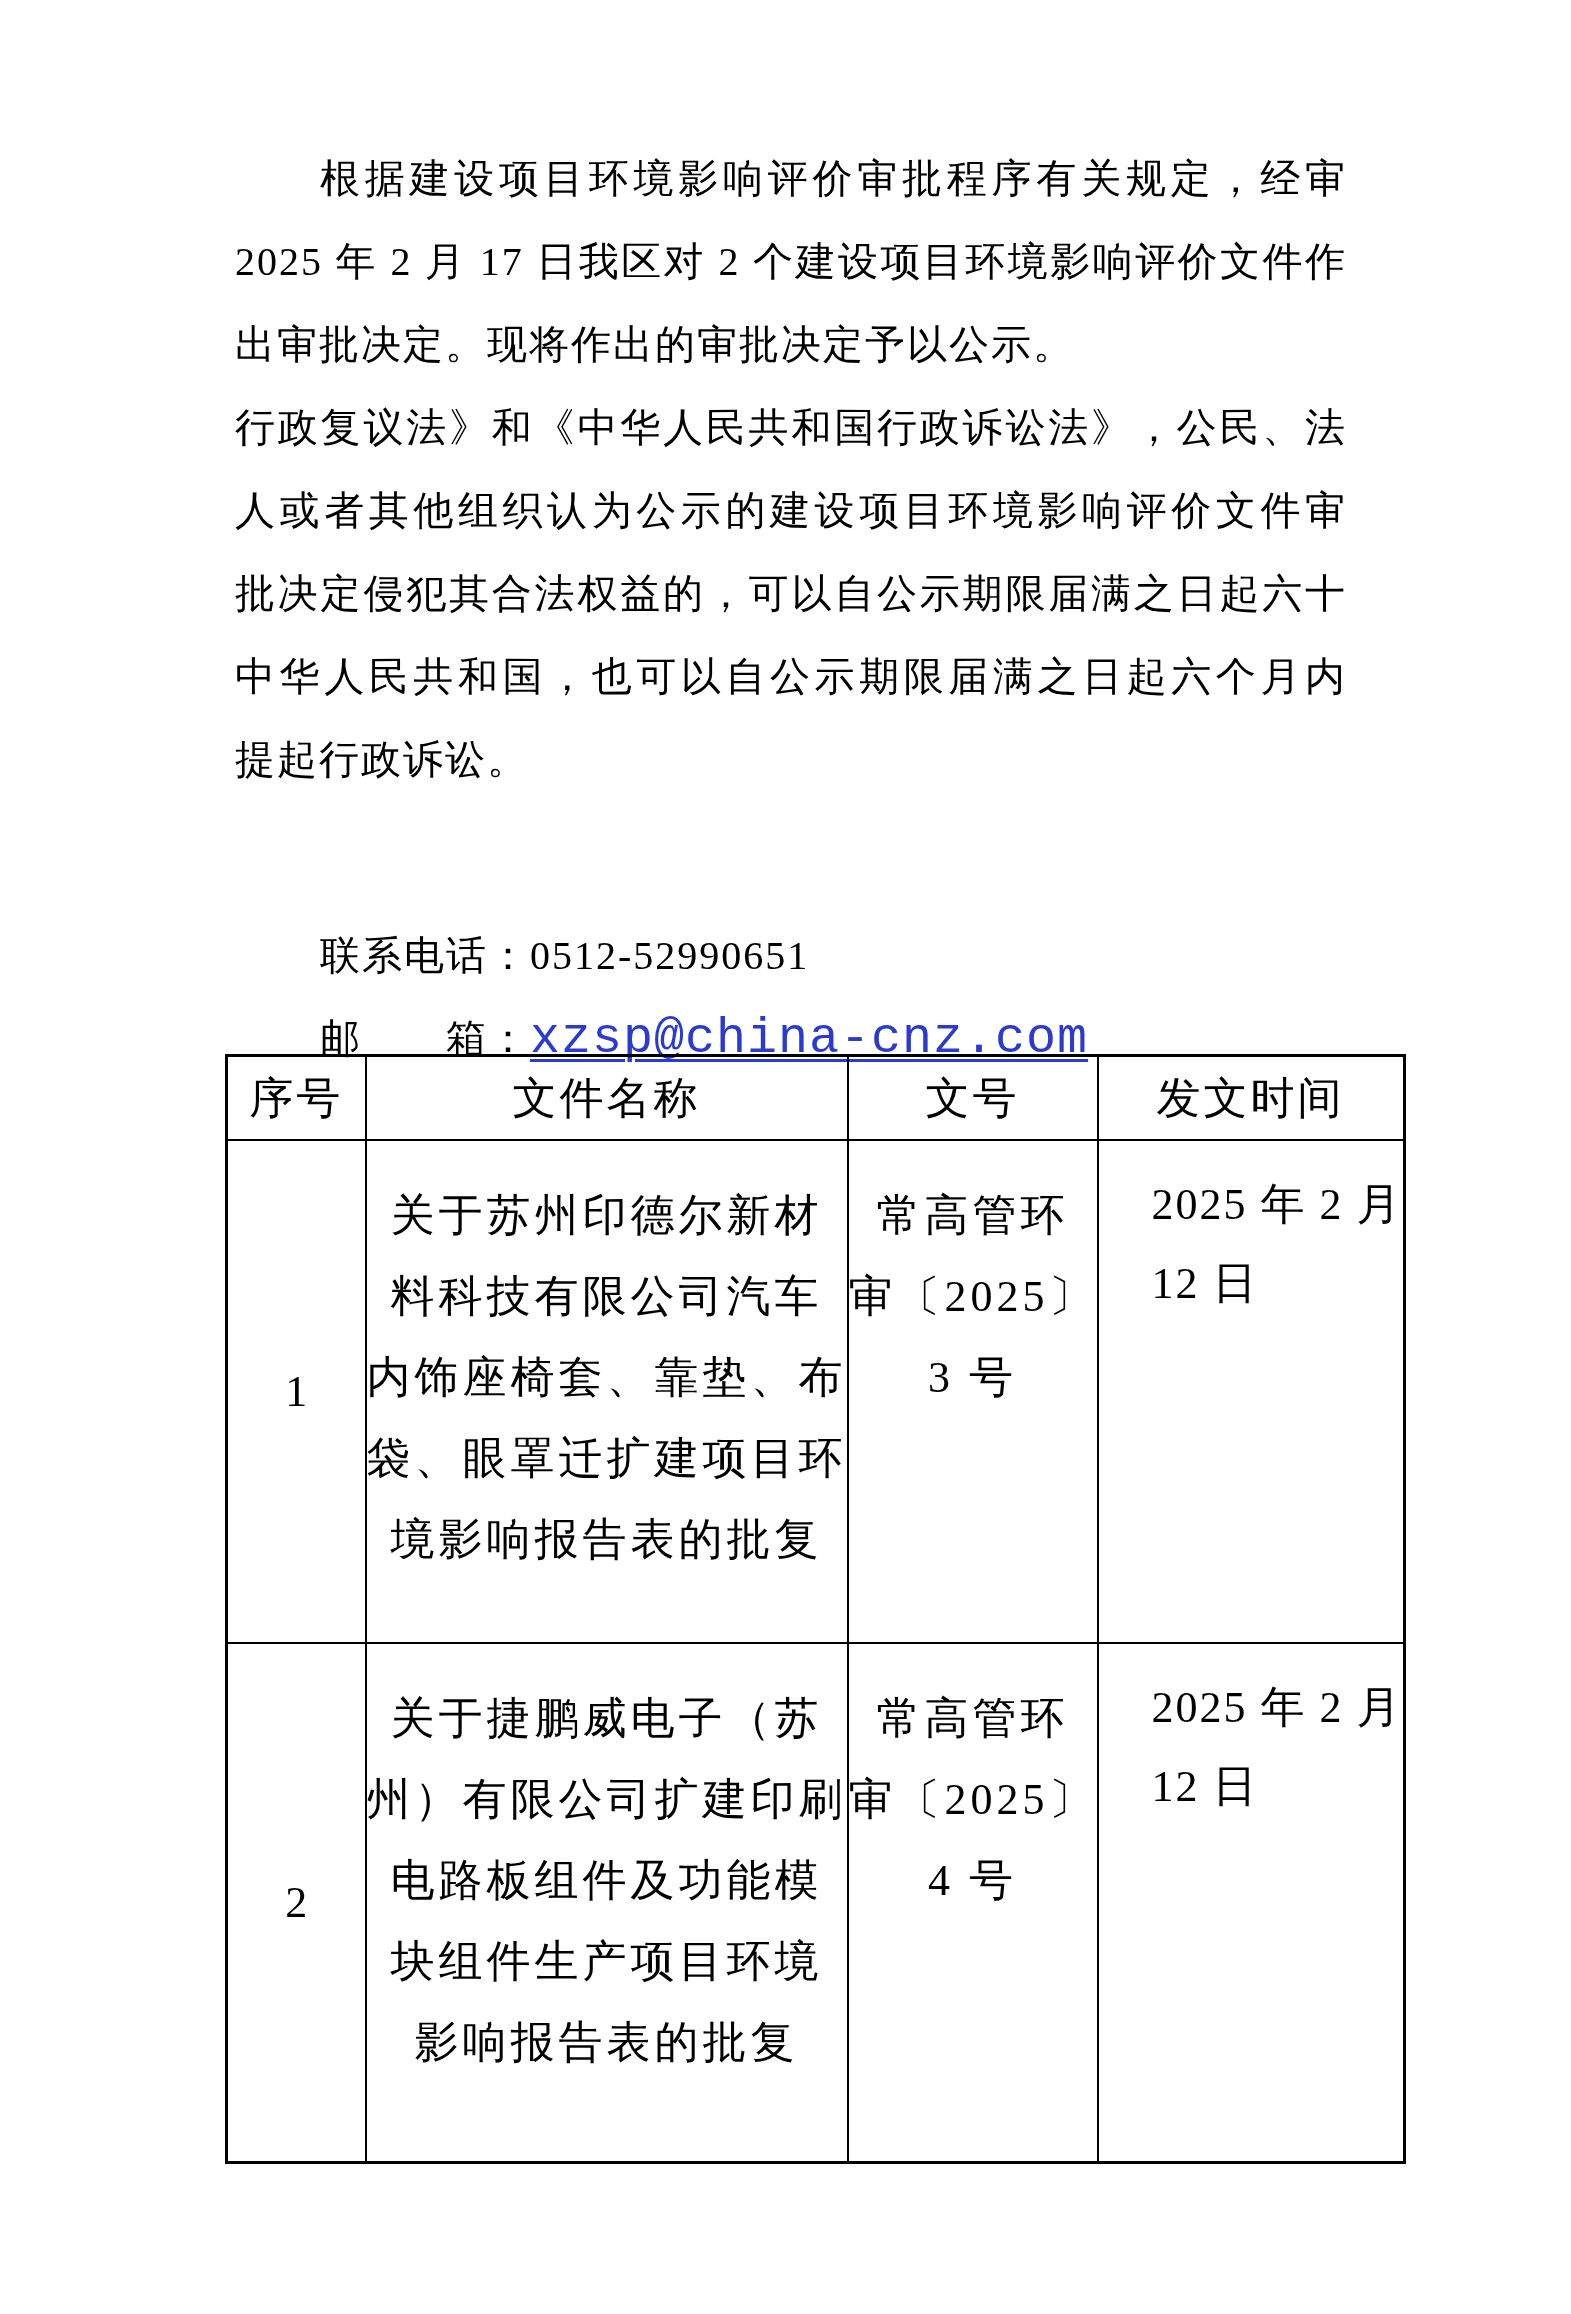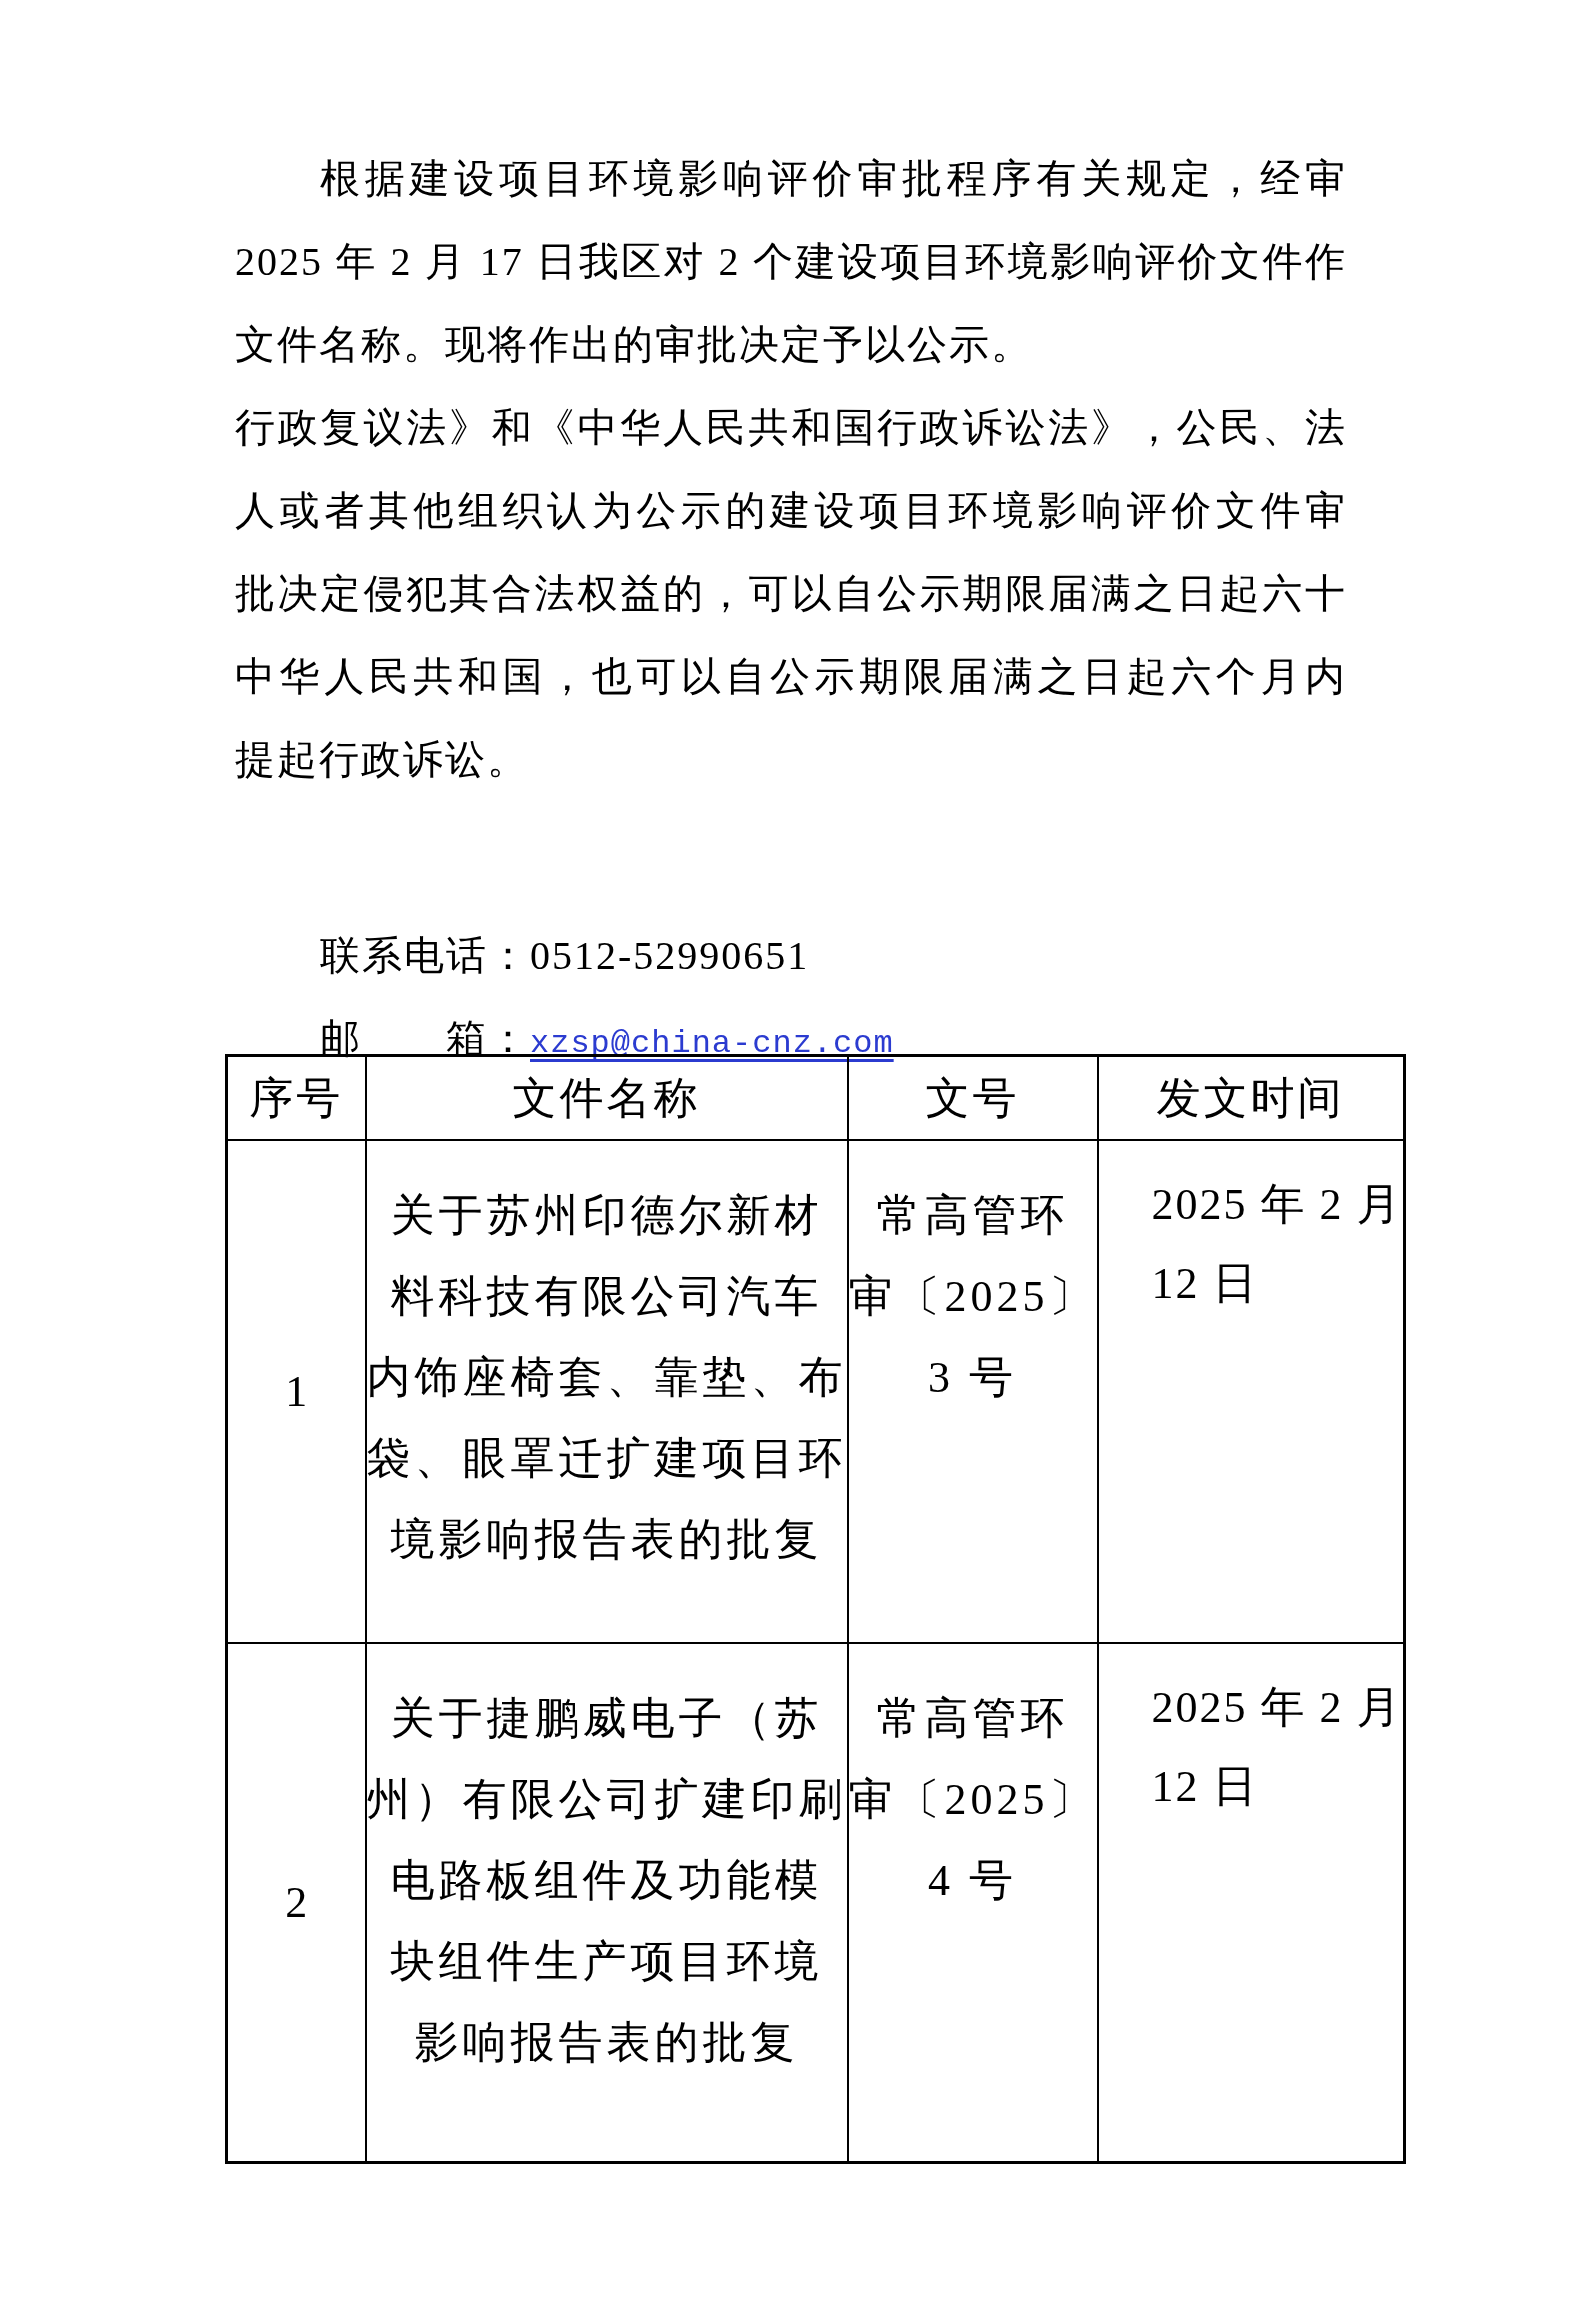--- a/index.html
+++ b/index.html
@@ -33,21 +33,21 @@
     text-justify: inter-character;
   }
   .contact-line { height: 83px; line-height: 83px; }
   .contact-indent { padding-left: 85px; }
   .email-link {
     color: #2B3BD0;
     text-decoration: underline;
     text-underline-offset: 7px;
     text-decoration-thickness: 3px;
     font-family: "Liberation Mono", monospace;
-    font-size: 32px;
+    font-size: 50px;
     letter-spacing: 1px;
     cursor: pointer;
   }
 
   
   .doc-table {
     position: absolute;
     left: 225px; top: 1054px;
     border-collapse: collapse;
     table-layout: fixed;
@@ -89,21 +89,21 @@
     margin-left: 39px;
   }
 </style>
 </head>
 <body>
 
 <div class="body-text" id="body-lines">
 
 <div class="line indent stretch">根据建设项目环境影响评价审批程序有关规定，经审查，</div>
     <div class="line stretch">2025 年 2 月 17 日我区对 2 个建设项目环境影响评价文件作</div>
-    <div class="line">文件名称。现将作出的审批决定予以公示。</div>
+    <div class="line">出审批决定。现将作出的审批决定予以公示。</div>
     <div class="line stretch">行政复议法》和《中华人民共和国行政诉讼法》，公民、法</div>
     <div class="line stretch">人或者其他组织认为公示的建设项目环境影响评价文件审</div>
     <div class="line stretch">批决定侵犯其合法权益的，可以自公示期限届满之日起六十</div>
     <div class="line stretch">中华人民共和国，也可以自公示期限届满之日起六个月内</div>
     <div class="line">提起行政诉讼。</div>
   </div>
 
 <div class="body-text" style="top: 914px;">
   <div class="contact-line contact-indent"><span>联系电话：</span><span>0512-52990651</span></div>
   <div class="contact-line contact-indent"><span>邮　　箱：</span><a class="email-link">xzsp@china-cnz.com</a></div>

